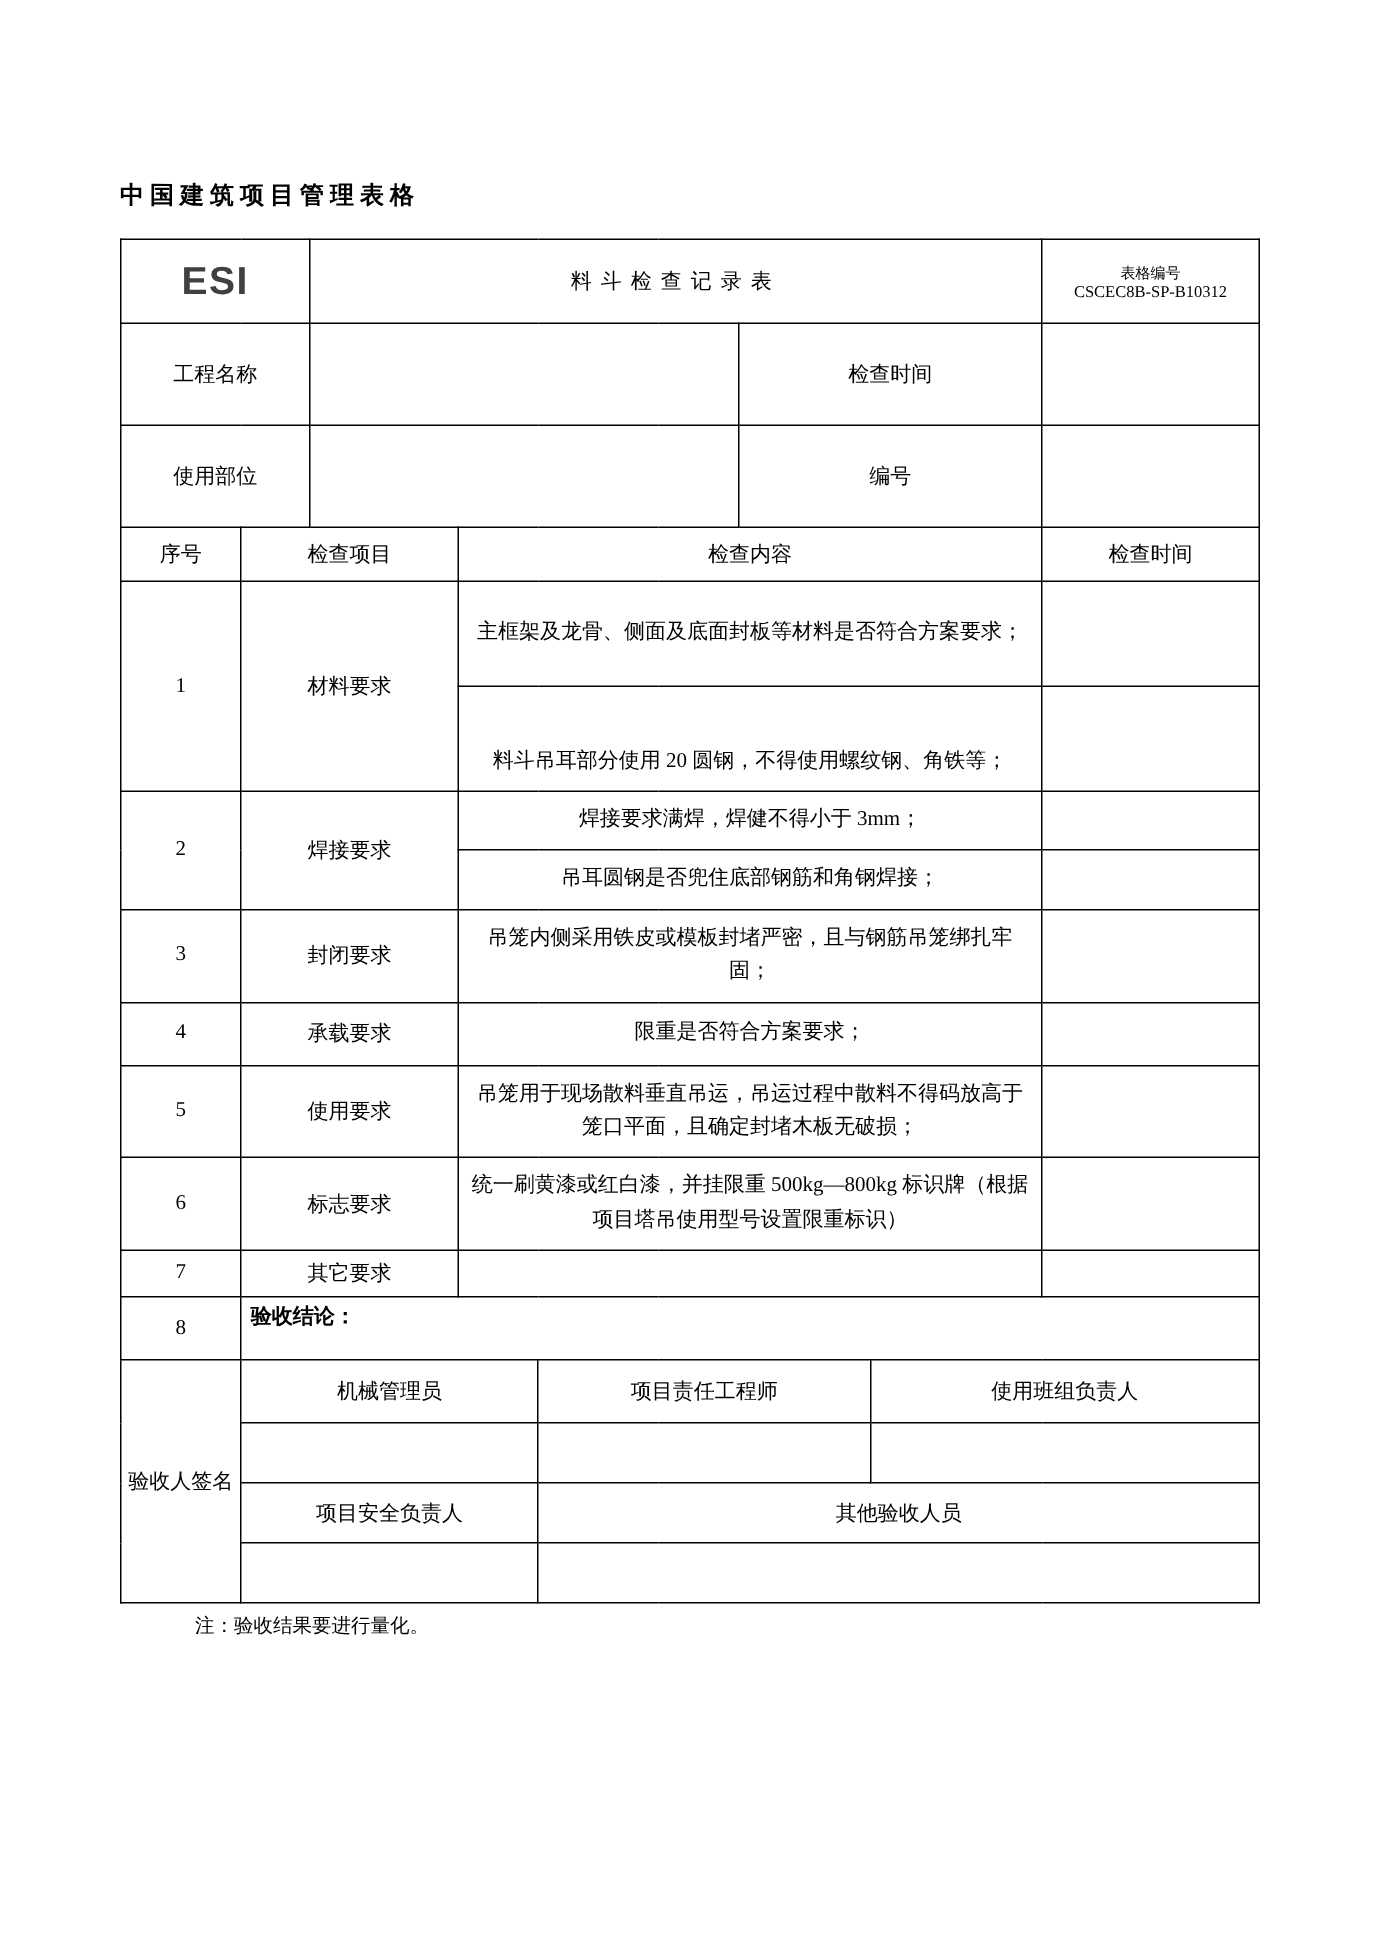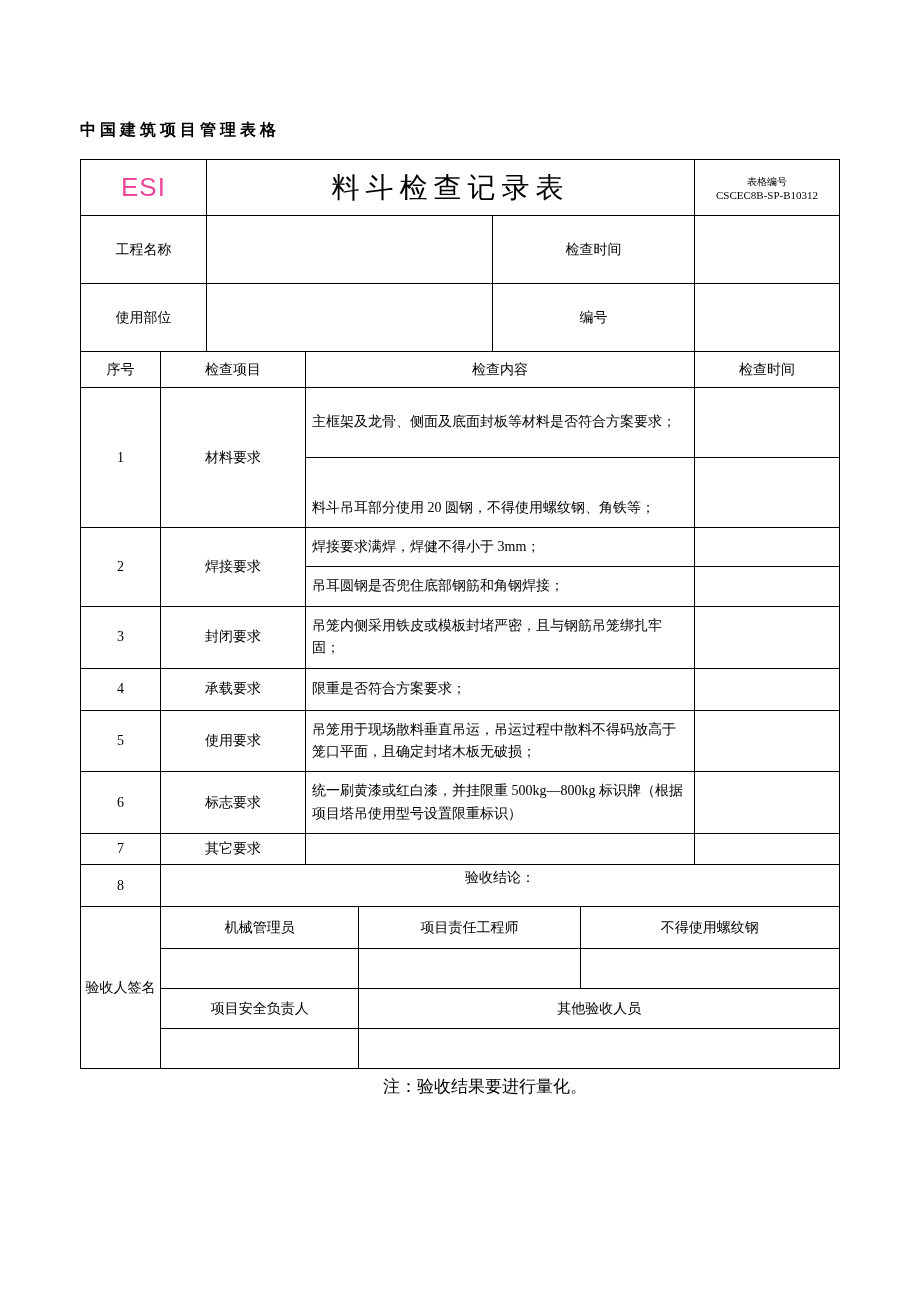--- a/index.html
+++ b/index.html
@@ -23,60 +23,59 @@
       table-layout: fixed;
     }
     td, th {
       border: 1px solid #000;
       padding: 6px 4px;
       vertical-align: middle;
       text-align: center;
       font-weight: normal;
     }
     .logo {
-      color: #ec4899;
-      font-weight: normal;
+      color: #404040;
+      font-weight: bold;
       font-size: 26px;
       font-family: Arial, sans-serif;
       letter-spacing: 1px;
     }
     .form-title {
-      font-size: 28px;
+      font-size: 14px;
       letter-spacing: 6px;
     }
     .form-num-label {
       font-size: 10px;
     }
     .form-num-code {
       font-size: 11px;
     }
     .left-text {
-      text-align: left;
+      text-align: center;
       padding: 8px 6px;
       line-height: 1.6;
     }
     .tall-70 { height: 70px; }
     .tall-68 { height: 68px; }
     .tall-58 { height: 58px; }
     .tall-42 { height: 42px; }
     .tall-36 { height: 36px; }
     .tall-30 { height: 30px; }
     .tall-56 { height: 56px; }
     .tall-40 { height: 40px; }
     .note {
       margin-top: 6px;
       margin-left: 50px;
-      font-size: 17px;
-      text-align: center;
+      font-size: 13px;
     }
     .conclusion-cell {
-      text-align: center;
+      text-align: left;
       vertical-align: top;
       padding: 4px 6px;
-      font-weight: normal;
+      font-weight: bold;
     }
   </style>
 </head>
 <body>
 
 <h1 class="page-title">中国建筑项目管理表格</h1>
 
 <table>
   <colgroup>
     <col style="width:10.5%">
@@ -180,21 +179,21 @@
 
   <tr class="tall-42">
     <td>8</td>
     <td colspan="8" class="conclusion-cell">验收结论：</td>
   </tr>
 
   <tr class="tall-42">
     <td rowspan="4">验收人签名</td>
     <td colspan="3">机械管理员</td>
     <td colspan="3">项目责任工程师</td>
-    <td colspan="2">不得使用螺纹钢</td>
+    <td colspan="2">使用班组负责人</td>
   </tr>
   <tr class="tall-40">
     <td colspan="3"></td>
     <td colspan="3"></td>
     <td colspan="2"></td>
   </tr>
   <tr class="tall-40">
     <td colspan="3">项目安全负责人</td>
     <td colspan="5">其他验收人员</td>
   </tr>

